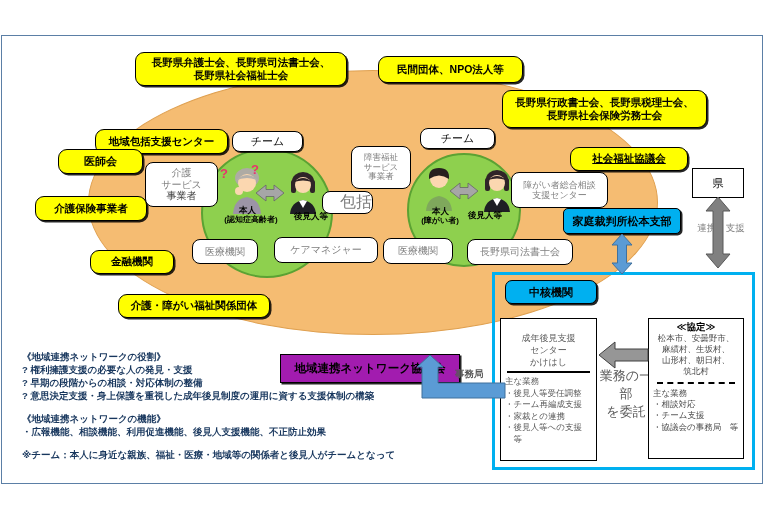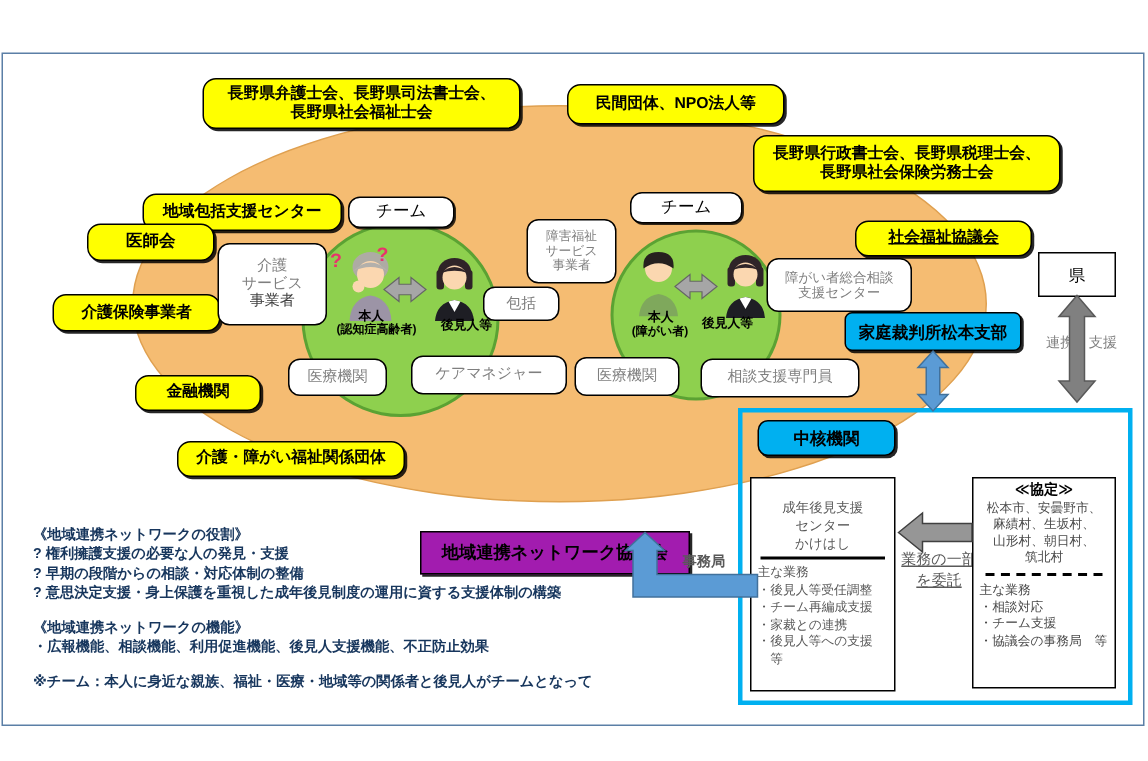--- a/index.html
+++ b/index.html
@@ -104,50 +104,50 @@
     <span>県</span>
   </div>
 
   <div class="abs wbox team" style="left:232px;top:131px;width:71px;height:21px;">
     <span>チーム</span>
   </div>
   <div class="abs wbox team" style="left:420px;top:128px;width:75px;height:21px;">
     <span>チーム</span>
   </div>
 
-  <div class="abs wbox" style="left:145px;top:162px;width:73px;height:55px;font-size:10px;">
+  <div class="abs wbox" style="left:145px;top:162px;width:73px;height:45px;font-size:10px;">
     <span>介護</span>
     <span>サービス</span>
     <span style="color:#404040;">事業者</span>
   </div>
 
   <div class="abs wbox" style="left:351px;top:146px;width:60px;height:43px;font-size:8.5px;">
     <span>障害福祉</span>
     <span>サービス</span>
     <span>事業者</span>
   </div>
 
-  <div class="abs wbox" style="left:322px;top:191px;width:51px;height:23px;font-size:10px;">
+  <div class="abs wbox" style="left:322px;top:191px;width:51px;height:23px;font-size:16px;align-items:flex-end;">
     <span>包括</span>
   </div>
 
   <div class="abs wbox" style="left:192px;top:239px;width:66px;height:25px;font-size:10px;">
     <span>医療機関</span>
   </div>
 
   <div class="abs wbox" style="left:274px;top:237px;width:104px;height:26px;font-size:10px;">
     <span>ケアマネジャー</span>
   </div>
 
   <div class="abs wbox" style="left:383px;top:238px;width:70px;height:26px;font-size:10px;">
     <span>医療機関</span>
   </div>
 
   <div class="abs wbox" style="left:467px;top:239px;width:106px;height:26px;font-size:10px;">
-    <span>相談支援専門員</span>
+    <span>長野県司法書士会</span>
   </div>
 
   <div class="abs wbox" style="left:511px;top:172px;width:97px;height:36px;font-size:9px;">
     <span>障がい者総合相談</span>
     <span>支援センター</span>
   </div>
 
   <div class="abs" style="left:228px;top:166px;width:38px;height:48px;z-index:3;">
     <svg width="38" height="48" viewBox="0 0 38 48">
       <ellipse cx="19" cy="12" rx="12" ry="10" fill="#aeaba4"></ellipse>
@@ -235,21 +235,21 @@
     <div style="text-align:left;line-height:1.35;padding-left:2px;">
       <span>主な業務</span><br>
       <span>・後見人等受任調整</span><br>
       <span>・チーム再編成支援</span><br>
       <span>・家裁との連携</span><br>
       <span>・後見人等への支援</span><br>
       <span>　等</span>
     </div>
   </div>
 
-  <div class="abs" style="left:598px;top:367px;width:56px;text-align:center;font-size:10px;color:#595959;z-index:6;line-height:1.4;text-decoration:underline;">
+  <div class="abs" style="left:598px;top:367px;width:56px;text-align:center;font-size:13px;color:#595959;z-index:6;line-height:1.4;">
     <span>業務の一部</span><br>
     <span>を委託</span>
   </div>
 
   <div class="abs plainbox" style="left:648px;top:318px;width:96px;height:141px;font-size:8.5px;padding:2px 2px;color:#4a4a4a;">
     <div style="text-align:center;line-height:1.3;">
       <span style="font-weight:bold;color:#000;font-size:9.5px;">≪協定≫</span><br>
       <span>松本市、安曇野市、</span><br>
       <span>麻績村、生坂村、</span><br>
       <span>山形村、朝日村、</span><br>

